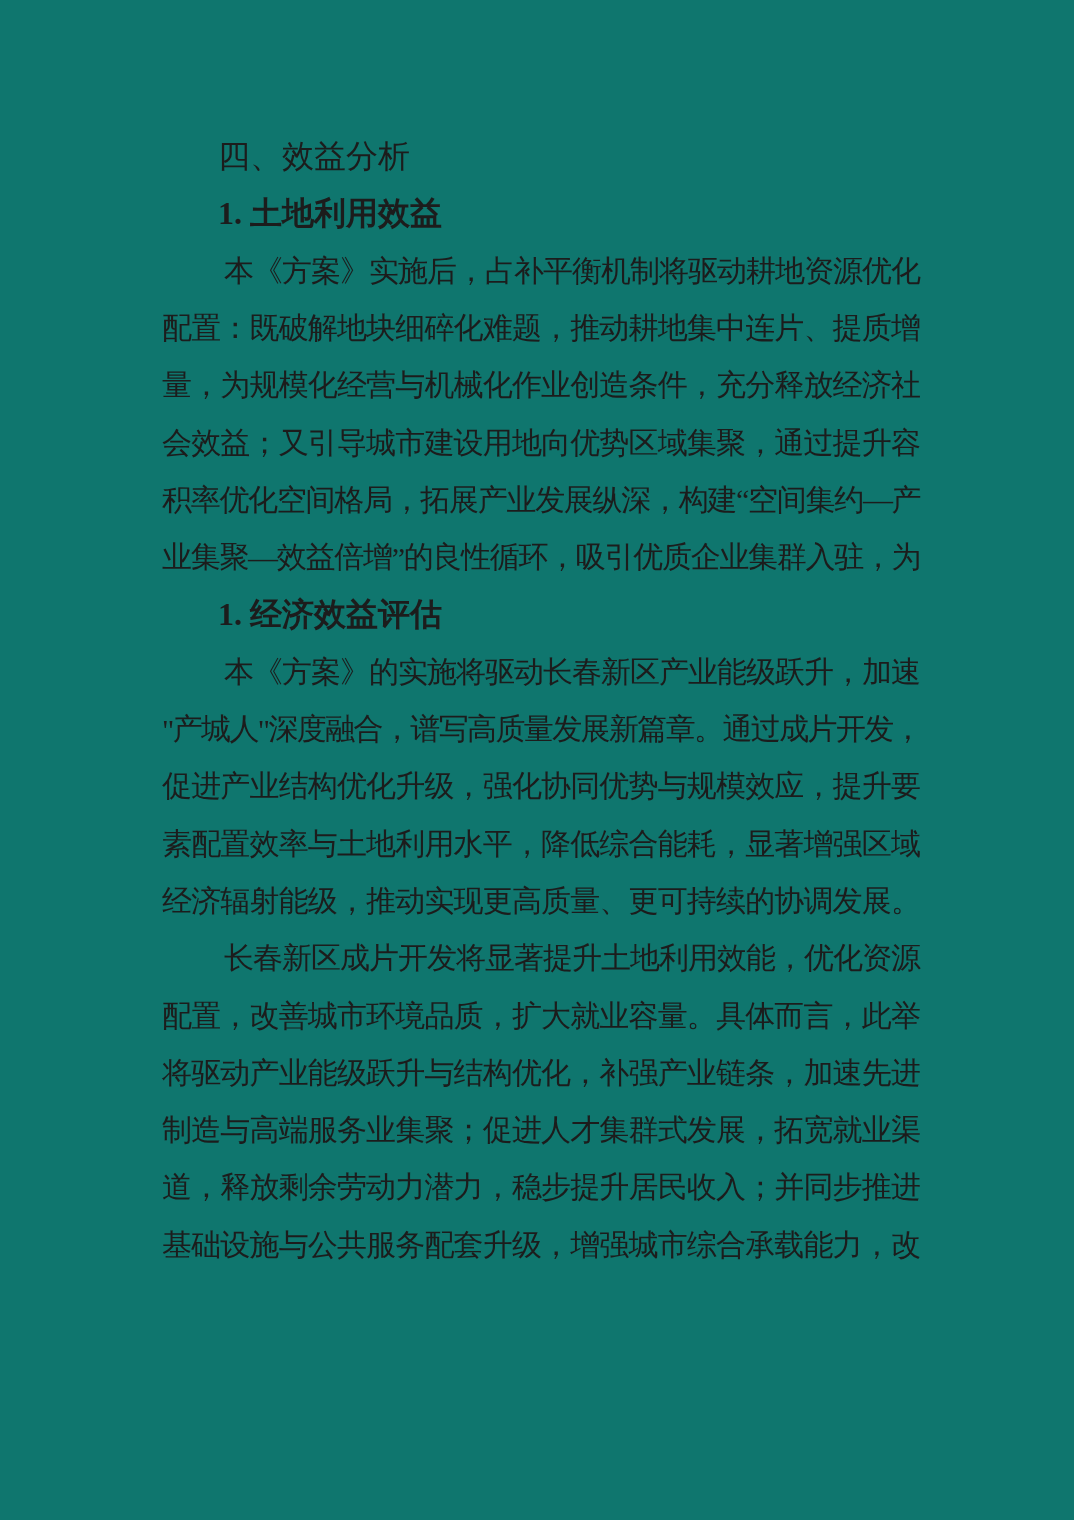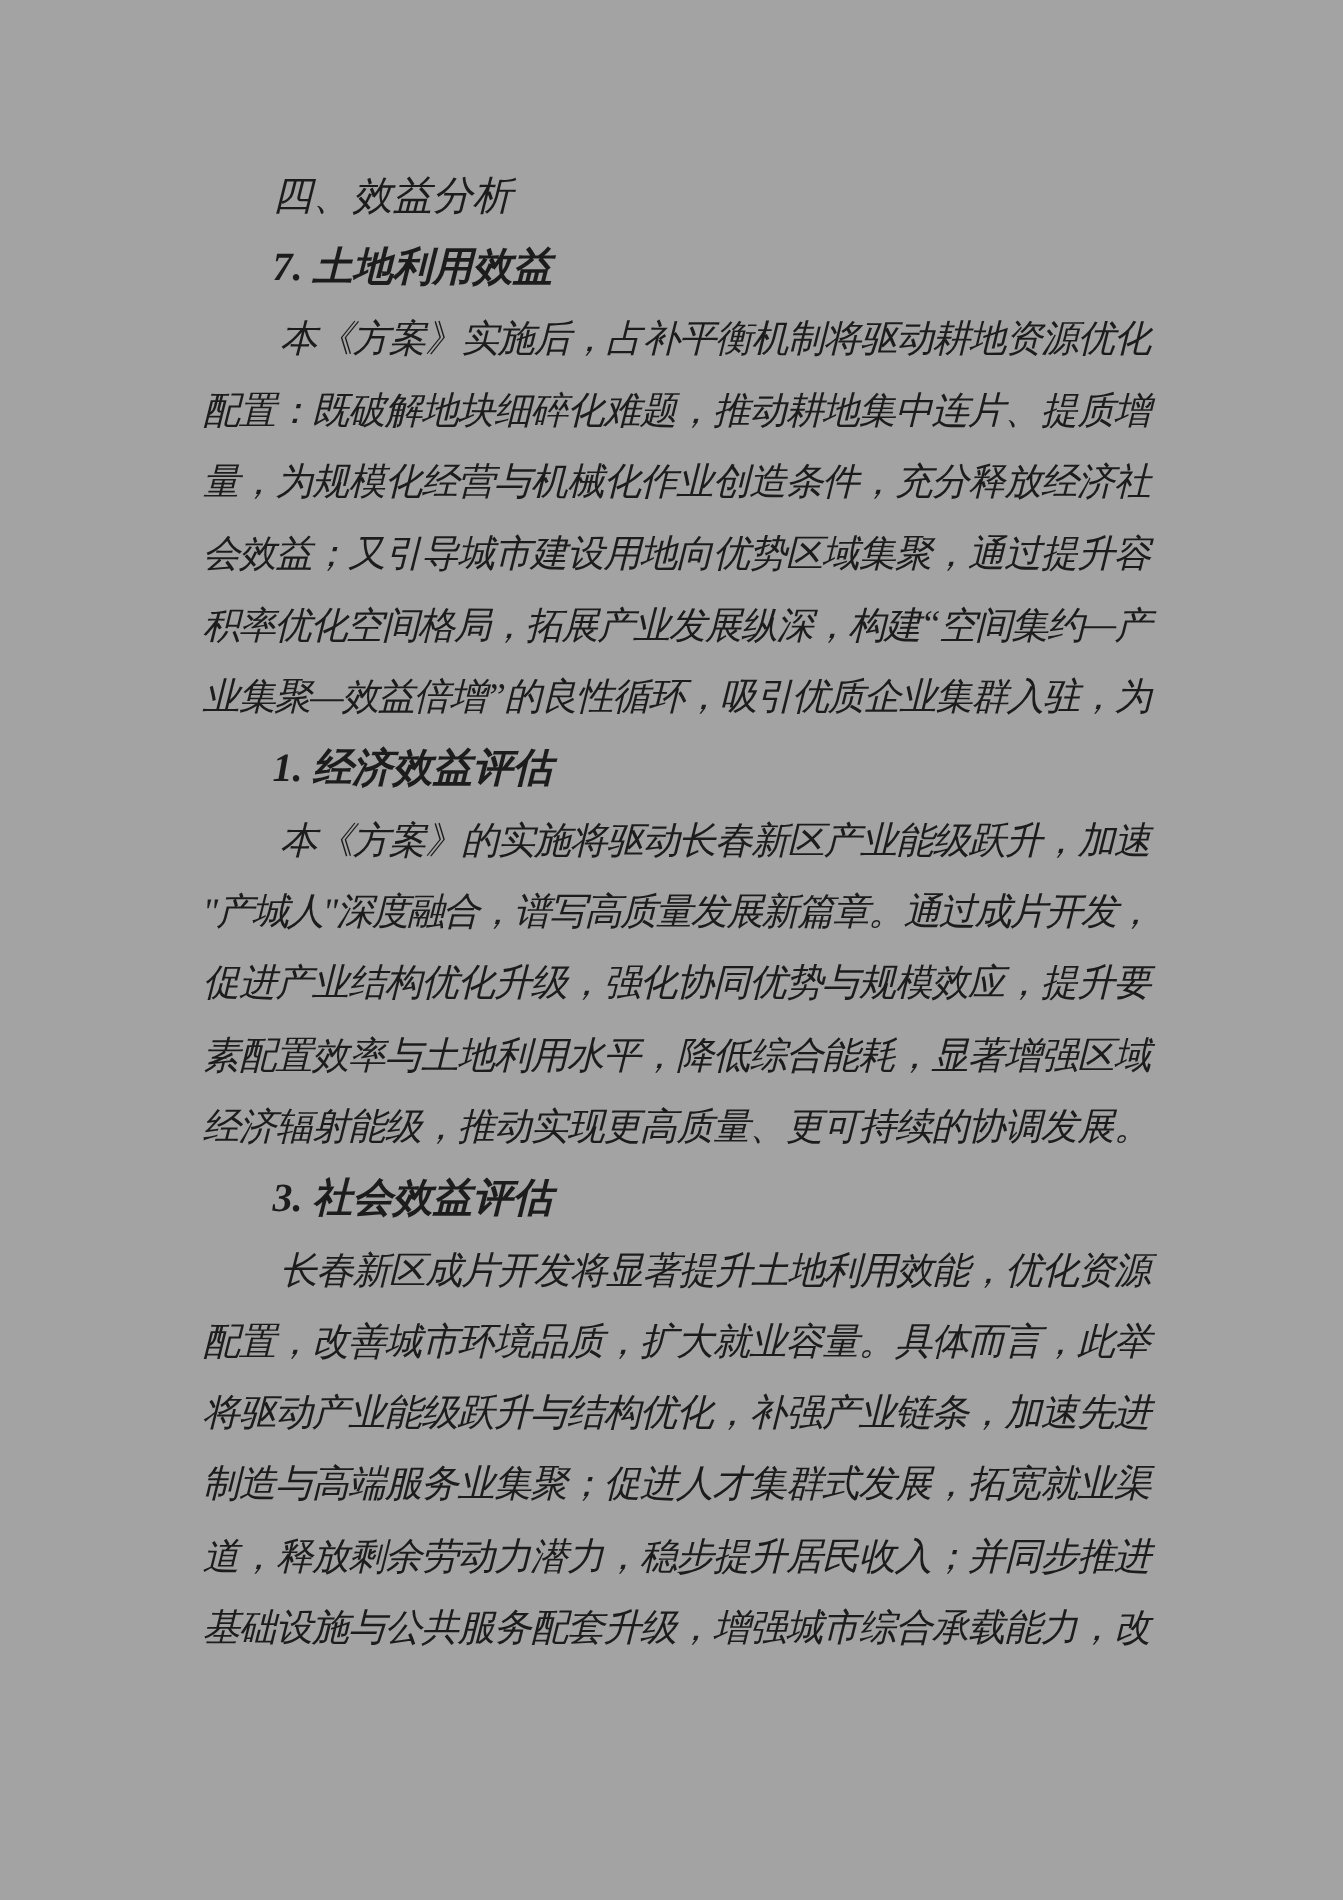--- a/index.html
+++ b/index.html
@@ -48,24 +48,24 @@
     padding-left: 56px;
     white-space: nowrap;
   }
   .heading.bold {
     font-weight: bold;
   }
 </style>
 </head>
 <body>
 
-<div class="page" style="background: #a3a3a3; color: rgb(28, 28, 28); font-style: italic;">
+<div class="page" style="background: #0f766e; color: rgb(28, 28, 28);">
   <div class="content">
       <div class="heading">四、效益分析</div>
-      <div class="heading bold">7. 土地利用效益</div>
+      <div class="heading bold">1. 土地利用效益</div>
       <div class="line indent" style="letter-spacing: -1px;">
         <span>本</span>
         <span>《</span>
         <span>方</span>
         <span>案</span>
         <span>》</span>
         <span>实</span>
         <span>施</span>
         <span>后</span>
         <span>，</span>
@@ -361,21 +361,20 @@
         <span>可</span>
         <span>持</span>
         <span>续</span>
         <span>的</span>
         <span>协</span>
         <span>调</span>
         <span>发</span>
         <span>展</span>
         <span>。</span>
       </div>
-      <div class="heading bold">3. 社会效益评估</div>
       <div class="line indent" style="letter-spacing: -1px;">
         <span>长</span>
         <span>春</span>
         <span>新</span>
         <span>区</span>
         <span>成</span>
         <span>片</span>
         <span>开</span>
         <span>发</span>
         <span>将</span>

